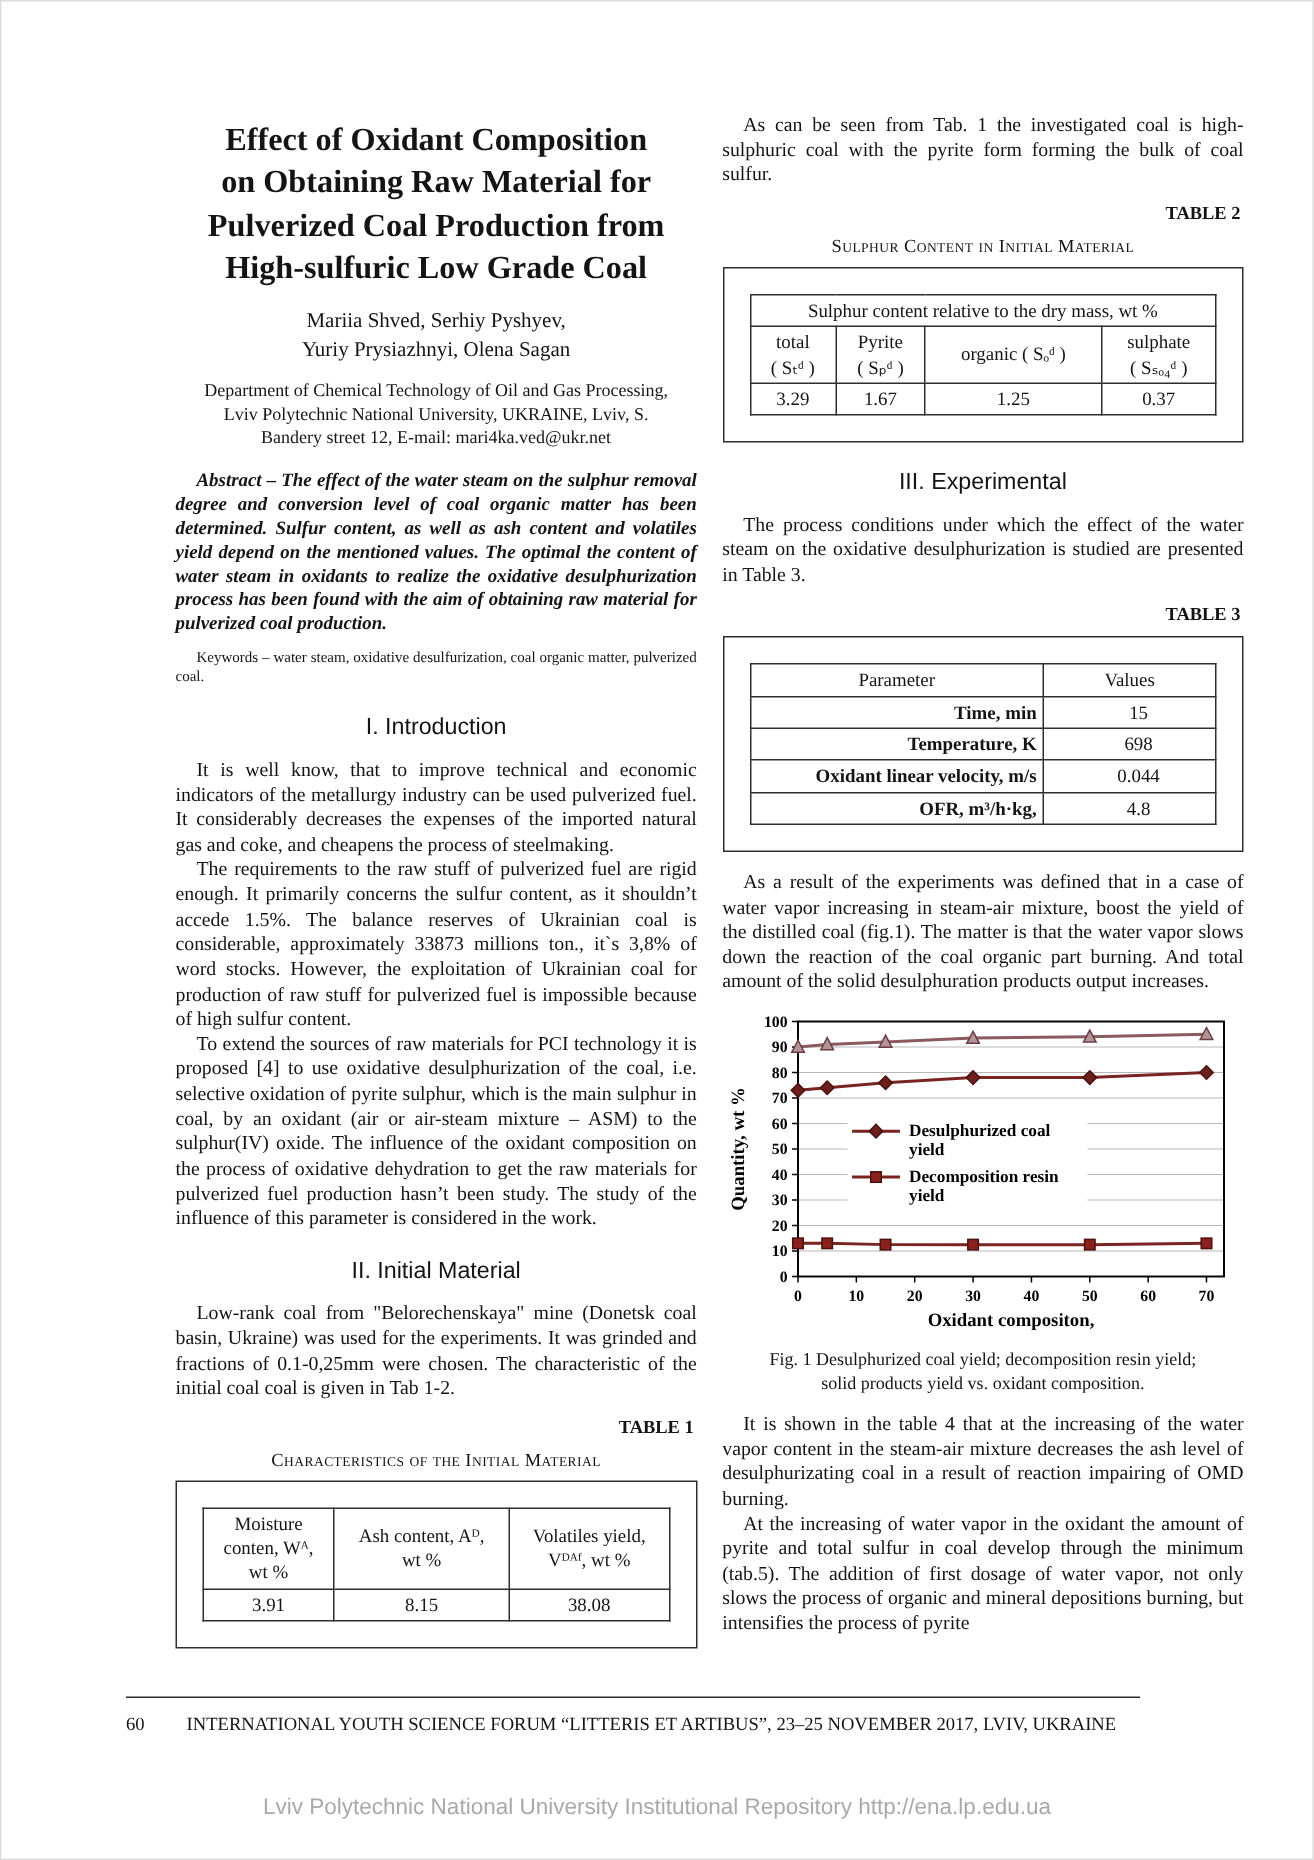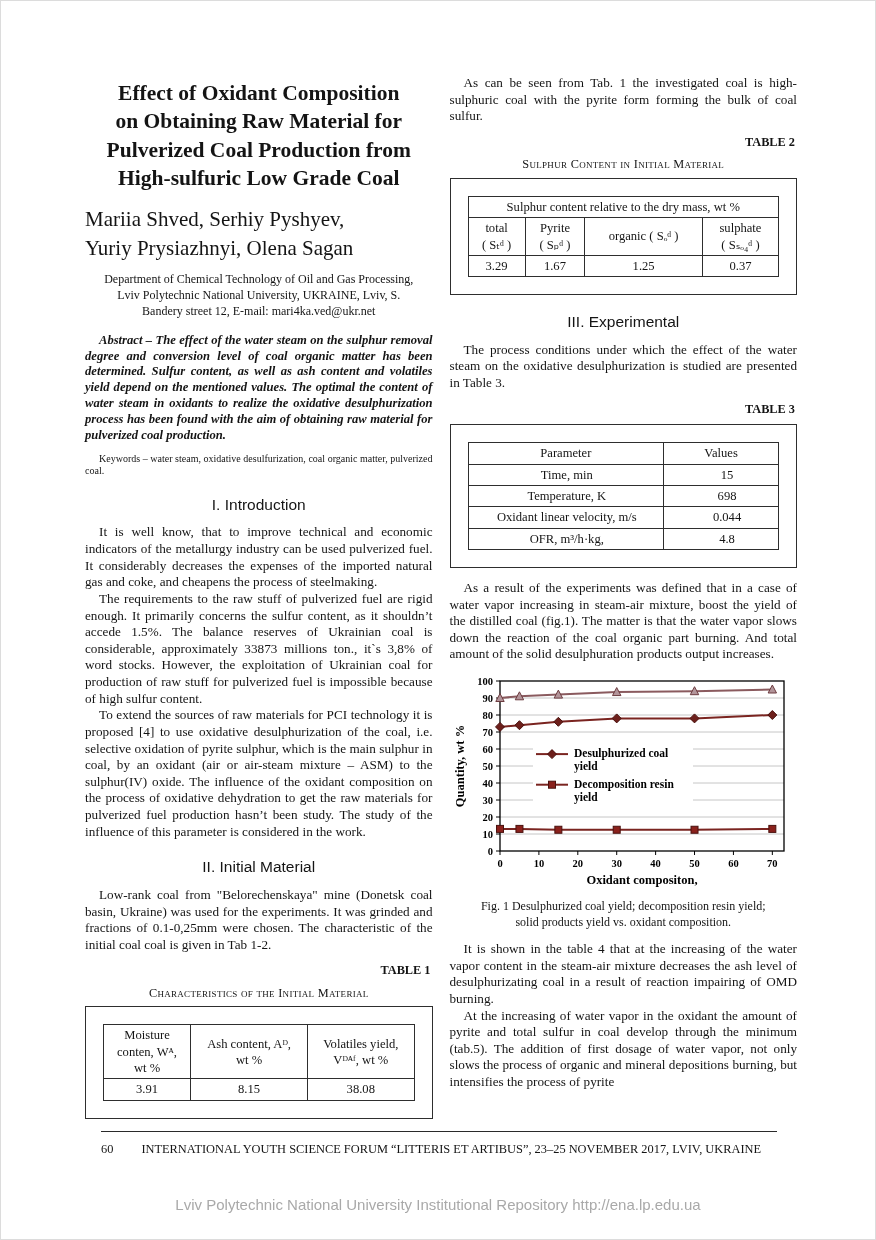--- a/index.html
+++ b/index.html
@@ -1,40 +1,40 @@
 <!DOCTYPE html>
 <html><head>
 <meta charset="utf-8">
 <style>
   * { margin:0; padding:0; box-sizing:border-box; }
   html,body { background:#fdfdfd; }
   body { font-family:"Liberation Serif", serif; color:#141414; }
   .page { position:relative; width:876px; height:1240px; background:#fff; border:1px solid #dcdcdc; overflow:hidden; }
-  .cols { position:absolute; left:84px; top:74px; width:712px; display:flex; gap:17px; }
+  .cols { position:absolute; left:116px; top:74px; width:712px; display:flex; gap:17px; }
   .col { width:348px; font-size:13.2px; line-height:1.26; text-align:justify; }
   .pre { white-space:pre-line; }
   .title { font-size:21.5px; line-height:1.32; font-weight:bold; text-align:center; margin:4px 6px 12px; }
-  .authors { text-align:left; font-size:21px; line-height:1.4; margin-bottom:9px; }
+  .authors { text-align:center; font-size:14px; line-height:1.4; margin-bottom:9px; }
   .affil { text-align:center; font-size:12px; line-height:1.32; margin:0 12px 13px; }
   .abstract { font-weight:bold; font-style:italic; font-size:12.6px; text-indent:14px; margin-bottom:9px; }
   .keywords { font-size:10px; text-indent:14px; margin-bottom:2px; }
   .sec { font-family:"Liberation Sans", sans-serif; font-weight:400; font-size:15.5px; text-align:center; margin:17px 0 10px; }
   p.body { text-indent:14px; margin:0; }
   .tlabel { text-align:right; font-size:12.3px; margin:10px 2px 7px;font-weight:bold; }
   .tcaption { text-align:center; font-variant:small-caps; font-size:12.3px; letter-spacing:0.3px; margin-bottom:5px; }
   .tframe { border:1px solid #2e2e2e; padding:17px; margin-bottom:12px; background:#fff; }
   .tframe table { width:100%; border-collapse:collapse; font-size:12.6px;
                   font-family:"Liberation Serif","DejaVu Sans",serif; }
   .tframe th, .tframe td { border:1px solid #2e2e2e; padding:2px 4px; text-align:center;
                   font-weight:normal; vertical-align:middle; line-height:1.3; }
-  table.t3 td.param { text-align:center; padding-left:6px; }
+  table.t3 td.param { text-align:right; padding-left:6px;font-weight:bold; }
   table.t3 td.val   { text-align:center; padding-left:16px; }
   .figwrap { text-align:center; margin:10px 0 2px; }
   .figcaption { text-align:center; font-size:12px; line-height:1.35; margin-bottom:11px; }
-  .footer { position:absolute; left:100px; width:676px; top:1130px; border-top:1px solid #2a2a2a; padding-top:10px; font-size:12.4px; white-space:nowrap; }
+  .footer { position:absolute; left:83px; width:676px; top:1130px; border-top:1px solid #2a2a2a; padding-top:10px; font-size:12.4px; white-space:nowrap; }
   .footer .num { margin-right:28px; }
   .watermark { position:absolute; left:0; width:100%; top:1195px; text-align:center;
                font-family:"Liberation Sans", sans-serif; font-size:15px; color:#a9a9a9; }
 </style>
 </head>
 <body>
 
 <div class="page">
   <div class="cols">
 

